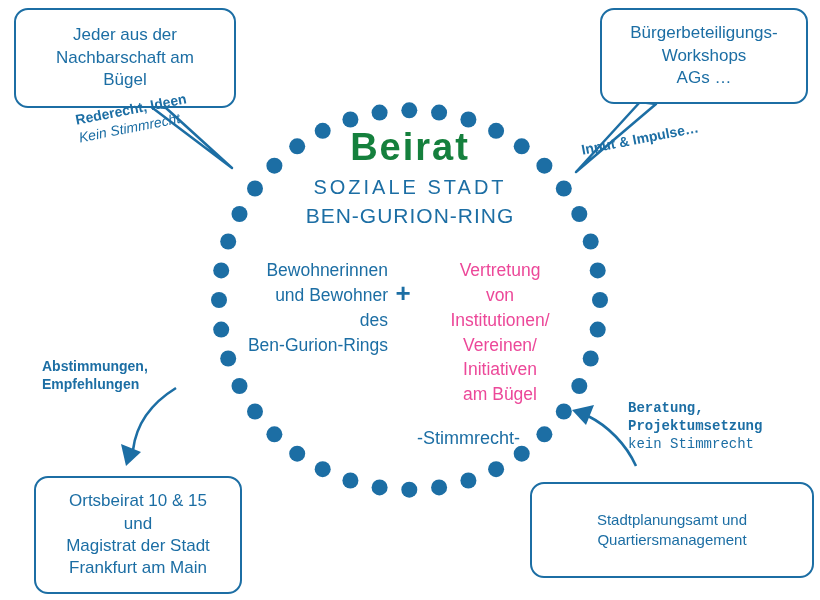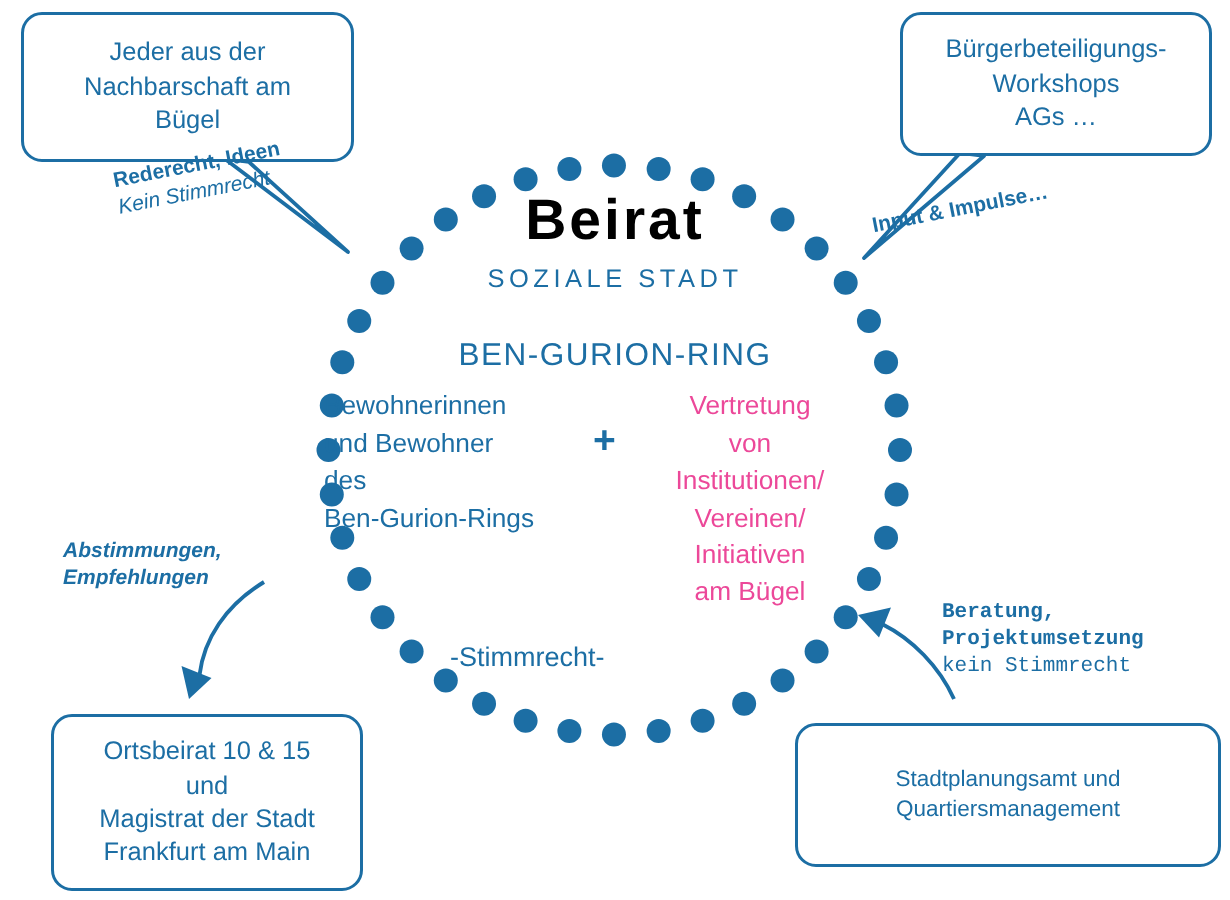--- a/index.html
+++ b/index.html
@@ -42,52 +42,51 @@
   #box-workshops     { left: 600px; top: 8px;   width: 208px; height: 96px; align-items: center; }
   #box-ortsbeirat    { left: 34px;  top: 476px; width: 208px; height: 118px; }
   #box-stadtplanung  { left: 530px; top: 482px; width: 284px; height: 96px;  font-size: 15px; }
 
   
   #ring-title {
     position: absolute;
     left: 250px; top: 126px;
     width: 320px;
     text-align: center;
-    color: #000000;
+    color: #15803d;
     font-weight: bold;
     font-size: 38px;
     letter-spacing: 2px;
     z-index: 3;
   }
   #ring-sub1 {
     position: absolute;
     left: 250px; top: 176px;
     width: 320px;
     text-align: center;
     color: #1c6ea4;
-    font-size: 17px;
+    font-size: 20px;
     letter-spacing: 3px;
     z-index: 3;
   }
   #ring-sub2 {
     position: absolute;
     left: 250px; top: 204px;
     width: 320px;
     text-align: center;
     color: #1c6ea4;
     font-size: 21px;
     letter-spacing: 1px;
     z-index: 3;
-    margin-top: 21px;
   }
   #col-left {
     position: absolute;
     left: 216px; top: 258px;
     width: 172px;
-    text-align: left;
+    text-align: right;
     color: #1c6ea4;
     font-size: 17.5px;
     line-height: 1.42;
     z-index: 3;
   }
   #plus {
     position: absolute;
     left: 388px; top: 278px;
     width: 30px;
     text-align: center;
@@ -103,21 +102,21 @@
     text-align: center;
     color: #ec4899;
     font-size: 17.5px;
     line-height: 1.42;
     z-index: 3;
   }
   #stimmrecht {
     position: absolute;
     left: 300px; top: 428px;
     width: 220px;
-    text-align: left;
+    text-align: right;
     color: #1c6ea4;
     font-size: 18px;
     z-index: 3;
   }
 
   
   .annot {
     position: absolute;
     color: #1c6ea4;
     font-size: 14px;
@@ -137,21 +136,20 @@
     left: 580px; top: 142px;
     width: 160px;
     font-weight: bold;
     transform: rotate(-11deg);
     transform-origin: left top;
   }
   #annot-abstimmungen {
     left: 42px; top: 358px;
     width: 150px;
     font-weight: bold;
-    font-style: italic;
   }
   #annot-beratung {
     left: 628px; top: 400px;
     width: 168px;
     font-family: Liberation Mono, monospace;
   }
 
   svg.layer {
     position: absolute;
     left: 0; top: 0;

